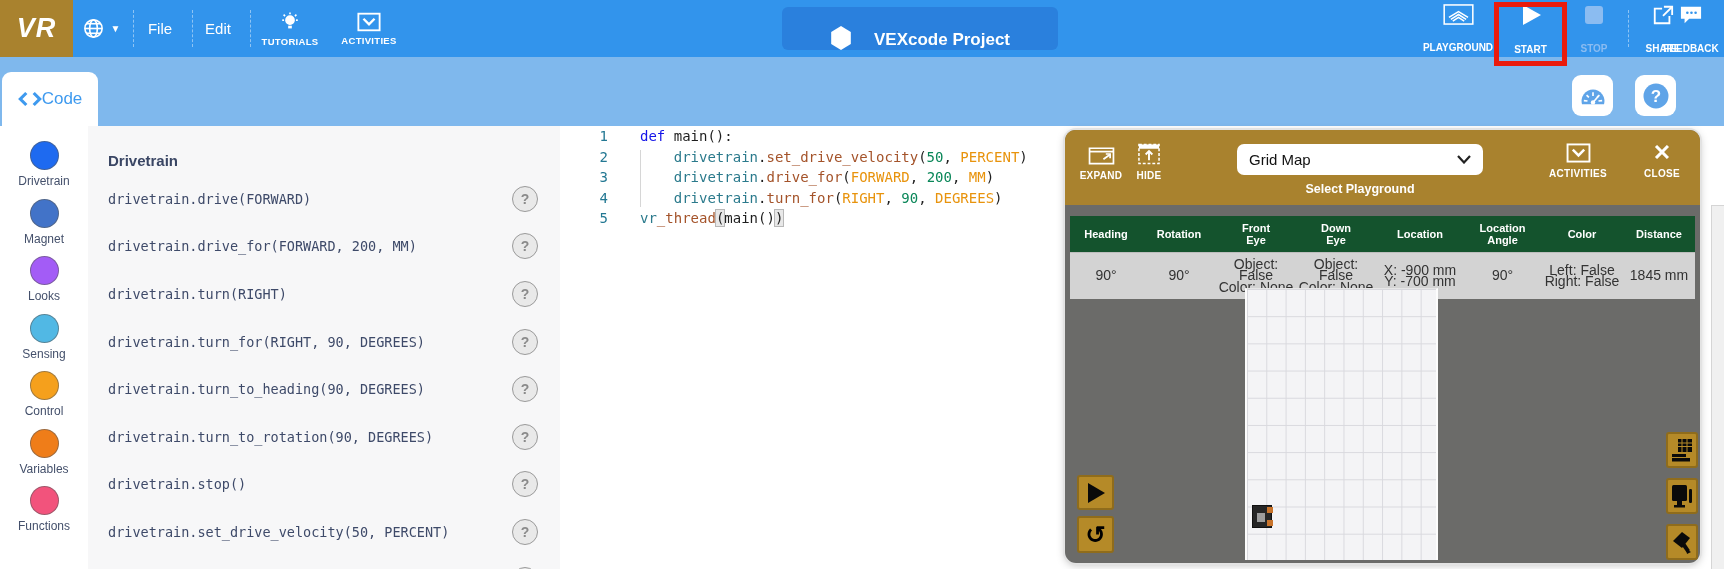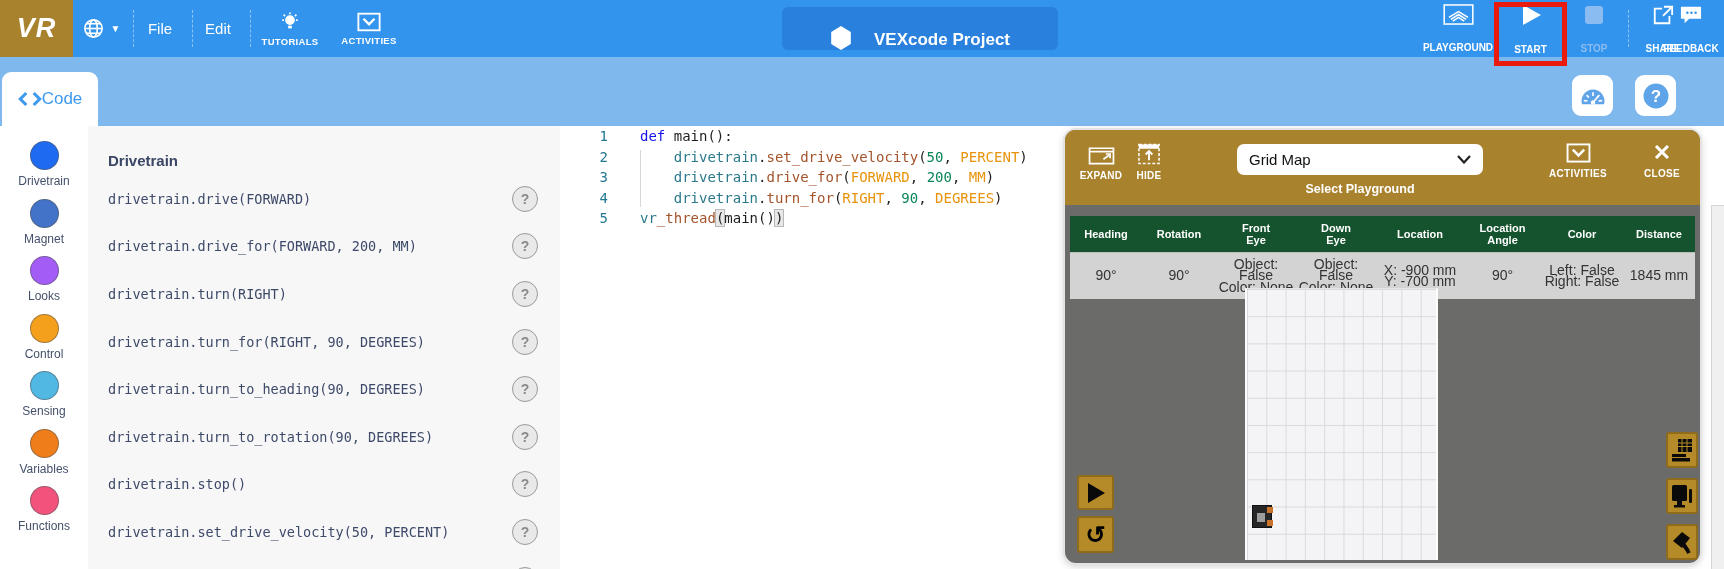--- a/index.html
+++ b/index.html
@@ -266,26 +266,26 @@
       </div>
       <div class="cat">
         <span class="dot" style="background: rgb(66, 115, 200);"></span>
         <span class="lbl">Magnet</span>
       </div>
       <div class="cat">
         <span class="dot" style="background: rgb(163, 92, 246);"></span>
         <span class="lbl">Looks</span>
       </div>
       <div class="cat">
+        <span class="dot" style="background: rgb(81, 184, 228);"></span>
+        <span class="lbl">Sensing</span>
+      </div>
+      <div class="cat">
         <span class="dot" style="background: rgb(245, 160, 28);"></span>
         <span class="lbl">Control</span>
-      </div>
-      <div class="cat">
-        <span class="dot" style="background: rgb(81, 184, 228);"></span>
-        <span class="lbl">Sensing</span>
       </div>
       <div class="cat">
         <span class="dot" style="background: rgb(239, 125, 25);"></span>
         <span class="lbl">Variables</span>
       </div>
       <div class="cat">
         <span class="dot" style="background: rgb(242, 83, 124);"></span>
         <span class="lbl">Functions</span>
       </div>
     </div>

